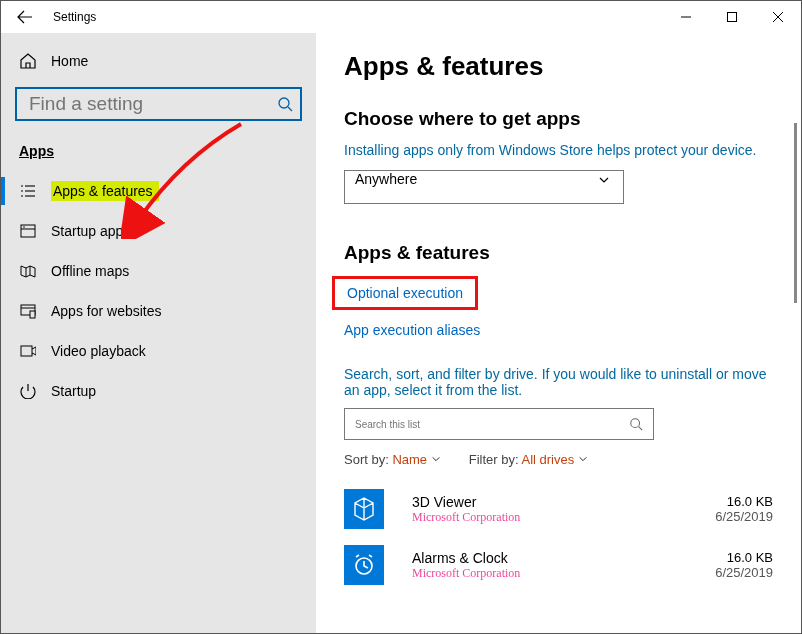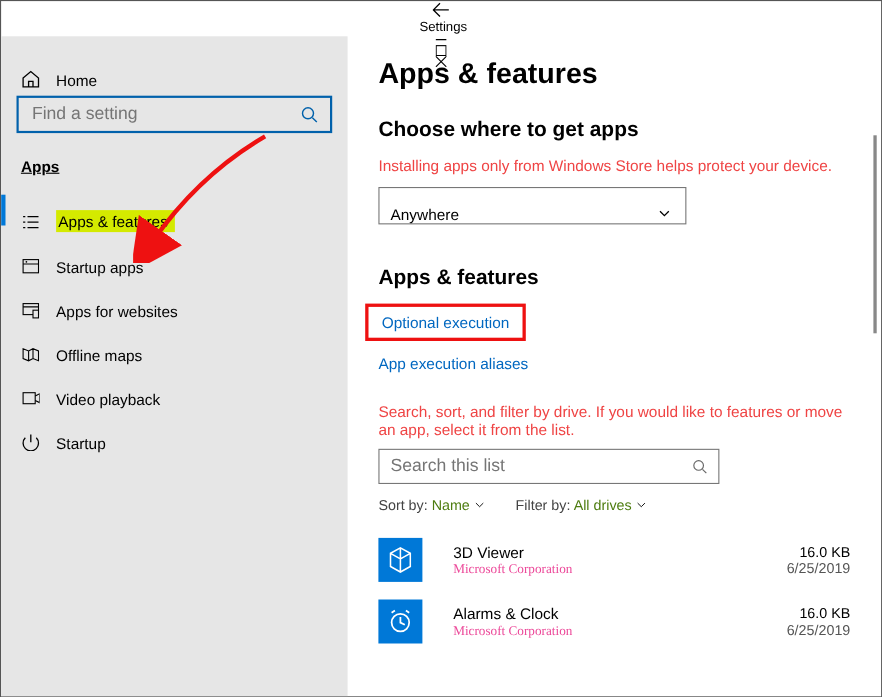--- a/index.html
+++ b/index.html
@@ -1,43 +1,43 @@
 <!DOCTYPE html>
 <html><head>
 <meta charset="utf-8">
 <style>
   * { box-sizing: border-box; }
   html, body { margin:0; padding:0; font-family: "Segoe UI", Tahoma, sans-serif; font-size:14px; color:#000; background:#fff; }
   .window { width:802px; height:634px; border:1px solid #555; position:relative; background:#fff; overflow:hidden; }
-  .titlebar { height:32px; display:flex; align-items:center;flex-direction:column; }
+  .titlebar { height:32px; display:flex; align-items:center; }
   .titlebar .back { width:48px; display:flex; align-items:center; justify-content:center; }
   .titlebar .title { flex:1; font-size:12px; padding-left:4px; }
   .titlebar .winbtn { width:46px; height:32px; display:flex; align-items:center; justify-content:center; }
   .body { display:flex; height:calc(100% - 32px); }
   .sidebar { width:315px; background:#e6e6e6; padding-top:8px; display:flex; flex-direction:column; }
-  .homeitem, .navitem { height:40px; display:flex; align-items:flex-end; padding-left:18px; gap:14px; font-size:14px; }
+  .homeitem, .navitem { height:40px; display:flex; align-items:center; padding-left:18px; gap:14px; font-size:14px; }
   .navitem { padding-left:18px; position:relative; }
   .navitem.selected::before { content:""; position:absolute; left:0; top:6px; bottom:6px; width:4px; background:#0078d7; }
   .navitem .navlabel-wrap { padding:2px 6px 2px 2px; }
   .navitem.highlighted .navlabel-wrap { background:#d4ea00; }
   .searchbox { margin:6px 14px 14px 14px; height:34px; border:2px solid #0061ab; display:flex; align-items:center; padding:0 10px; background:#e6e6e6; }
-  .searchbox input { flex:1; border:none; outline:none; background:transparent; font-size:16px; color:#14532d; }
+  .searchbox input { flex:1; border:none; outline:none; background:transparent; font-size:19px; color:#14532d; }
   .sectiontitle { font-weight:600; font-size:14px; padding:8px 18px 12px 18px;text-decoration:underline; }
   .icon { width:18px; height:18px; display:flex; align-items:center; justify-content:center; flex:0 0 18px; }
   .content { flex:1; padding:18px 28px 0 28px; overflow:hidden; position:relative; }
   .h1 { font-size:26px; font-weight:600; margin:0 0 26px 0; }
   .h2 { font-size:19px; font-weight:600; margin:0 0 12px 0; }
-  .help { font-size:14px; color:#ef4444; margin-bottom:12px; }
-  .select { width:280px; height:34px; border:1px solid #777; display:flex; align-items:flex-end; padding:0 10px; justify-content:space-between; margin-bottom:38px; }
+  .help { font-size:14px; color:#0369a1; margin-bottom:12px; }
+  .select { width:280px; height:34px; border:1px solid #777; display:flex; align-items:flex-start; padding:0 10px; justify-content:space-between; margin-bottom:38px; }
   .link { color:#0067c0; font-size:14px; margin-bottom:28px; display:inline-block; }
   .link-highlight { border:3px solid #e11; padding:6px 12px; margin-left:-12px; margin-bottom:12px; display:inline-block; }
   .appsearch { width:310px; height:32px; border:1px solid #777; display:flex; align-items:center; padding:0 8px; justify-content:space-between; margin-bottom:12px; }
-  .appsearch input { border:none; outline:none; font-size:16px; flex:1; color:#701a75; }
+  .appsearch input { border:none; outline:none; font-size:10px; flex:1; color:#701a75; }
   .sortfilter { display:flex; gap:28px; font-size:13px; color:#444; margin-bottom:14px; }
-  .sortfilter .val { color:#4d7c0f; }
+  .sortfilter .val { color:#c2410c; }
   .appitem { display:flex; align-items:center; height:56px; gap:28px; }
   .appicon { width:40px; height:40px; background:#0078d7; display:flex; align-items:center; justify-content:center; }
   .appmeta { flex:1; }
   .appname { font-size:14px; }
   .apppub { font-size:12px; color:#ec4899;font-family:Liberation Serif, serif; }
   .appright { text-align:right; font-size:13px;margin-left:38px; }
   .appsize { }
   .appdate { color:#555; }
   .scrollhint { position:absolute; right:4px; top:90px; width:3px; height:180px; background:#888; }
   
@@ -120,35 +120,35 @@
               <line x1="1" y1="6" x2="15" y2="6" stroke="#000"></line>
               <circle cx="4" cy="4" r="0.8" fill="#000"></circle>
             </svg>
         </span>
         <span>Startup apps</span>
       </div>
 
       <div class="navitem">
         <span class="icon">
           <svg width="16" height="16" viewBox="0 0 16 16">
+              <path d="M1 3l5 2 4-2 5 2v9l-5-2-4 2-5-2z M6 5v9 M10 3v9" stroke="#000" fill="none"></path>
+            </svg>
+        </span>
+        <span>Offline maps</span>
+      </div>
+
+      <div class="navitem">
+        <span class="icon">
+          <svg width="16" height="16" viewBox="0 0 16 16">
               <rect x="1" y="2" width="14" height="10" stroke="#000" fill="none"></rect>
               <line x1="1" y1="5" x2="15" y2="5" stroke="#000"></line>
               <rect x="10" y="8" width="5" height="7" stroke="#000" fill="#e6e6e6"></rect>
             </svg>
         </span>
         <span>Apps for websites</span>
-      </div>
-
-      <div class="navitem">
-        <span class="icon">
-          <svg width="16" height="16" viewBox="0 0 16 16">
-              <path d="M1 3l5 2 4-2 5 2v9l-5-2-4 2-5-2z M6 5v9 M10 3v9" stroke="#000" fill="none"></path>
-            </svg>
-        </span>
-        <span>Offline maps</span>
       </div>
 
       <div class="navitem">
         <span class="icon">
           <svg width="16" height="16" viewBox="0 0 16 16">
               <rect x="1" y="3" width="11" height="10" stroke="#000" fill="none"></rect>
               <path d="M12 6l4-2v8l-4-2" stroke="#000" fill="none"></path>
             </svg>
         </span>
         <span>Video playback</span>
@@ -186,21 +186,21 @@
       <div>
         <span class="link-highlight">
           <a class="link" style="margin-bottom:0">Optional execution</a>
         </span>
       </div>
 
       <div>
         <a class="link">App execution aliases</a>
       </div>
 
-      <div class="help" style="margin-bottom:10px">Search, sort, and filter by drive. If you would like to features or move an app, select it from the list.</div>
+      <div class="help" style="margin-bottom:10px">Search, sort, and filter by drive. If you would like to uninstall or move an app, select it from the list.</div>
 
       <div class="appsearch">
         <input placeholder="Search this list" style="">
         <span class="icon">
           <svg width="14" height="14" viewBox="0 0 16 16">
               <circle cx="7" cy="7" r="5" stroke="#666" fill="none" stroke-width="1.2"></circle>
               <line x1="11" y1="11" x2="15" y2="15" stroke="#666" stroke-width="1.2"></line>
             </svg>
         </span>
       </div>

